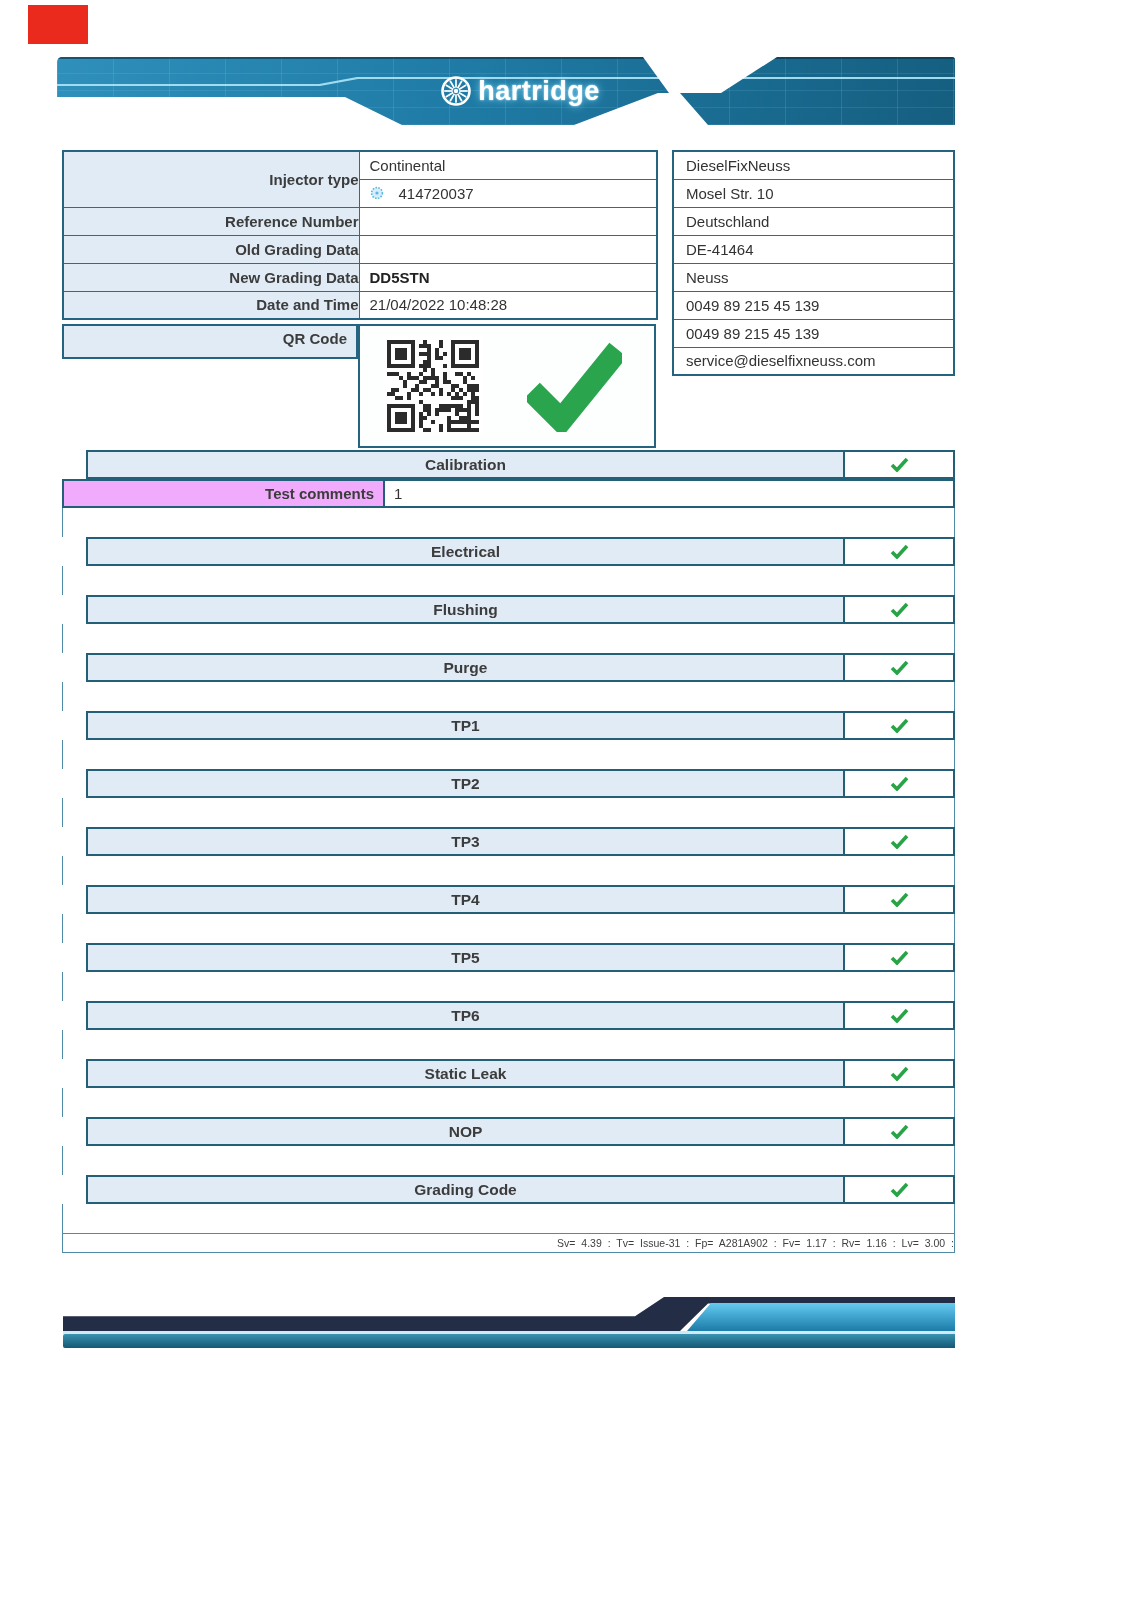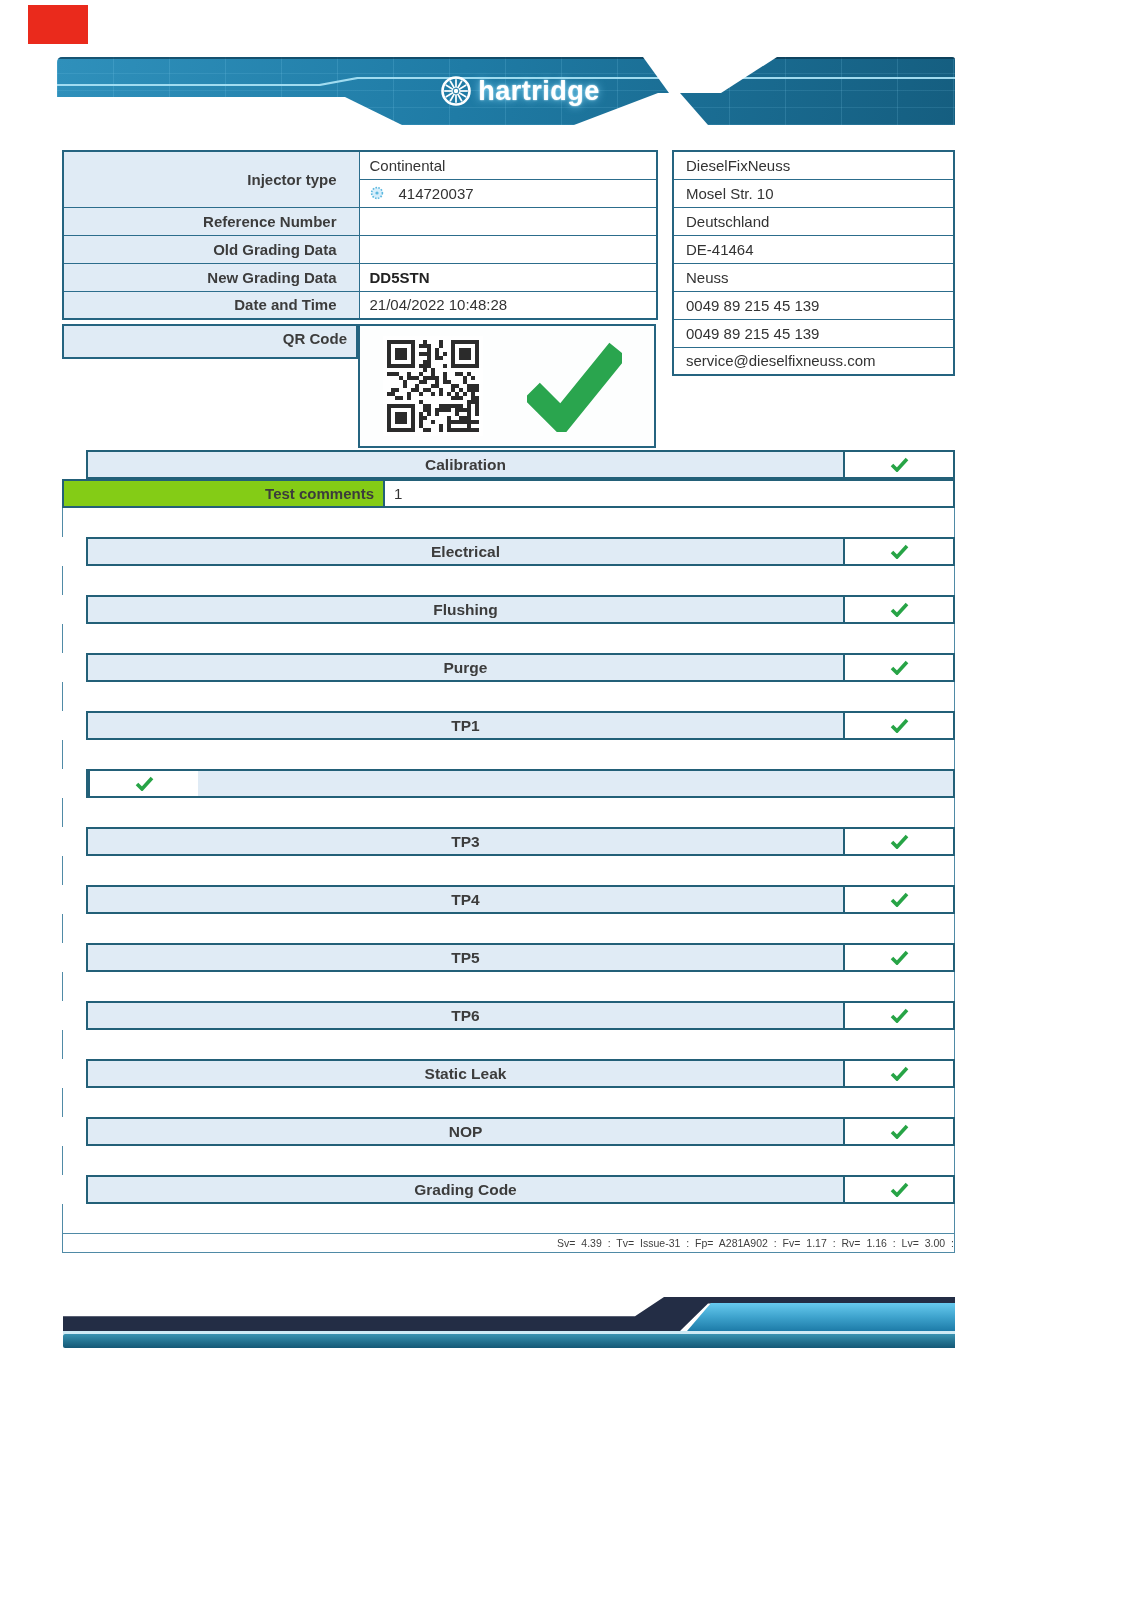--- a/index.html
+++ b/index.html
@@ -31,21 +31,21 @@
     clip-path:polygon(101px 0,123px 0,151px 32px,17px 32px); }
   .logo { position:absolute; left:338px; top:14px; width:250px; height:40px;
     display:flex; align-items:center; justify-content:center; gap:6px; }
   .logo-text { color:#fff; font-weight:bold; font-size:27px; letter-spacing:.5px;
     text-shadow:0 0 9px rgba(130,220,255,.95), 0 0 2px #ffffff; }
 
   
   table { border-collapse:collapse; table-layout:fixed; }
   .tblA { position:absolute; left:62px; top:150px; width:594px; border:2px solid #256480; }
   .tblA td { border:1px solid #2c6d8c; height:28px; font-size:15px; color:#333; }
-  .tblA td.lbl { background:#e0ebf5; font-weight:bold; text-align:right; padding-right:22px; color:#3c3c3c; }
+  .tblA td.lbl { background:#e0ebf5; font-weight:bold; text-align:right; padding-right:0; color:#3c3c3c; }
   .tblA td.val { padding-left:10px; background:#fff; }
   .tblA td.valb { font-weight:bold; color:#222; }
   .colL { width:296px; } .colR { width:298px; }
   .serial-wrap { display:flex; align-items:center; gap:15px; }
 
   .qr-label { left:62px; top:324px; width:296px; height:35px; background:#e0ebf5;
     border:2px solid #256480; font-weight:bold; font-size:15px; color:#3c3c3c;
     text-align:right; padding-right:9px; line-height:25px; }
   .qr-box { left:358px; top:324px; width:298px; height:124px; background:#fdfefe;
     border:2px solid #256480; }
@@ -56,21 +56,21 @@
   .tblB td { border:1px solid #2c6d8c; height:28px; font-size:15px; color:#333;
     padding-left:12px; background:#fff; }
 
   
   .results { left:62px; top:450px; width:893px; }
   .t-row { height:29px; border:2px solid #236078; display:flex; background:#e0ebf5;margin-left:24px; }
   .t-label { flex:1; text-align:center; font-weight:bold; font-size:15.5px; color:#3c3c3c; line-height:25px; }
   .t-check { width:110px; background:#fff; border-left:2px solid #236078;
     display:flex; align-items:center; justify-content:center; }
   .c-row { height:29px; border:2px solid #236078; display:flex; background:#fff; }
-  .c-label { width:321px; background:#84cc16; font-weight:bold; font-size:15px; color:#3c3c3c;
+  .c-label { width:321px; background:#f0abfc; font-weight:bold; font-size:15px; color:#3c3c3c;
     text-align:right; padding-right:9px; border-right:2px solid #236078; line-height:25px; }
   .c-value { flex:1; padding-left:9px; font-size:15px; color:#333; line-height:25px; }
   .sp-row { height:29px; border-left:1px solid #4f8aa6; border-right:1px solid #4f8aa6; background:#fff; }
   .f-row { height:20px; border:1px solid #4f8aa6; text-align:right;
     font-size:10.5px; color:#3f3f3f; line-height:18px; word-spacing:3px; background:#fff; }
 
   
   .bbanner { left:57px; top:1294px; width:898px; height:58px; }
   .bb-teal { position:absolute; left:6px; right:0; top:40px; height:14px;
     background:linear-gradient(180deg,#3b94b2 0%,#23718f 55%,#155876 100%); border-radius:2px 0 0 2px; }
@@ -405,20 +405,21 @@
     <div class="t-row">
       <div class="t-label">TP1</div>
       <div class="t-check">
         <svg width="19" height="15" viewBox="0 0 19 15">
           <polyline points="2,8 7,13 17,2" fill="none" stroke="#27a446" stroke-width="3.6" stroke-linecap="butt" stroke-linejoin="miter"></polyline>
         </svg>
       </div>
     </div>
     <div class="sp-row"></div>
     <div class="t-row">
+      <div class="t-label">TP2</div>
       <div class="t-check">
         <svg width="19" height="15" viewBox="0 0 19 15">
           <polyline points="2,8 7,13 17,2" fill="none" stroke="#27a446" stroke-width="3.6" stroke-linecap="butt" stroke-linejoin="miter"></polyline>
         </svg>
       </div>
     </div>
     <div class="sp-row"></div>
     <div class="t-row">
       <div class="t-label">TP3</div>
       <div class="t-check">

